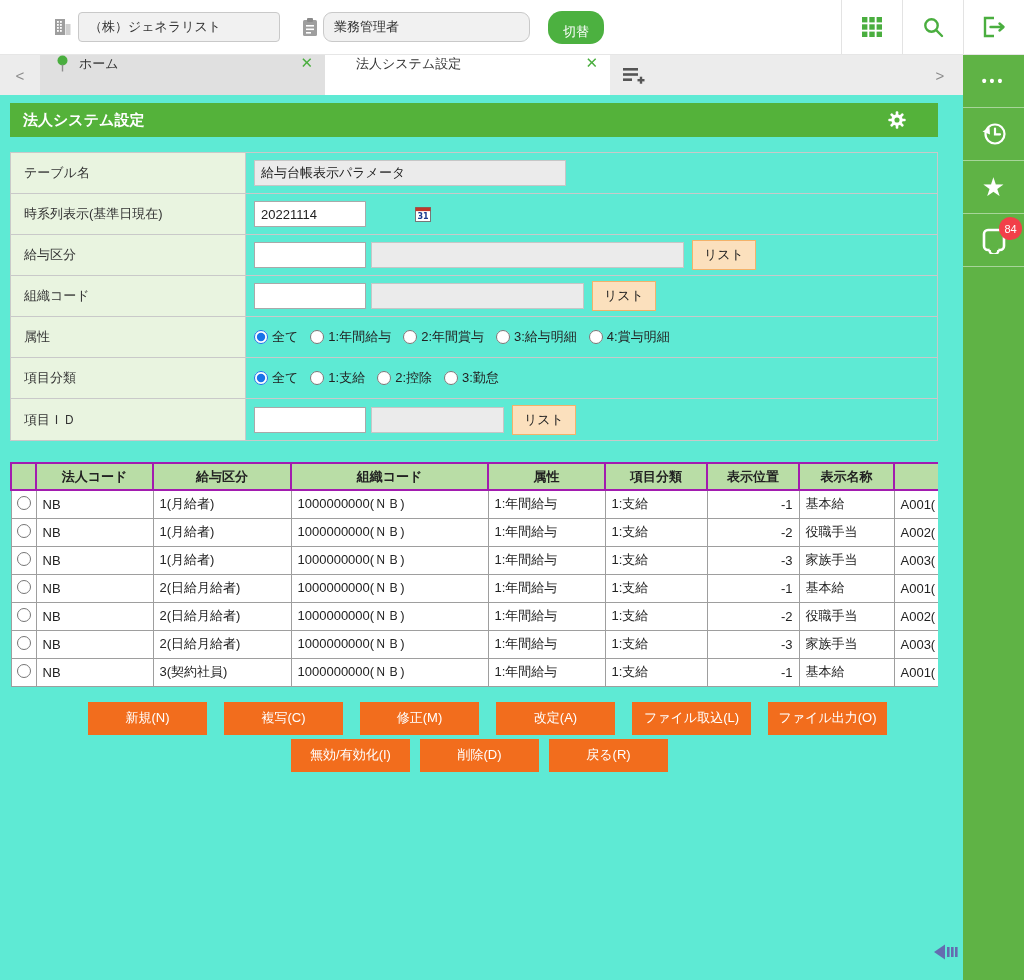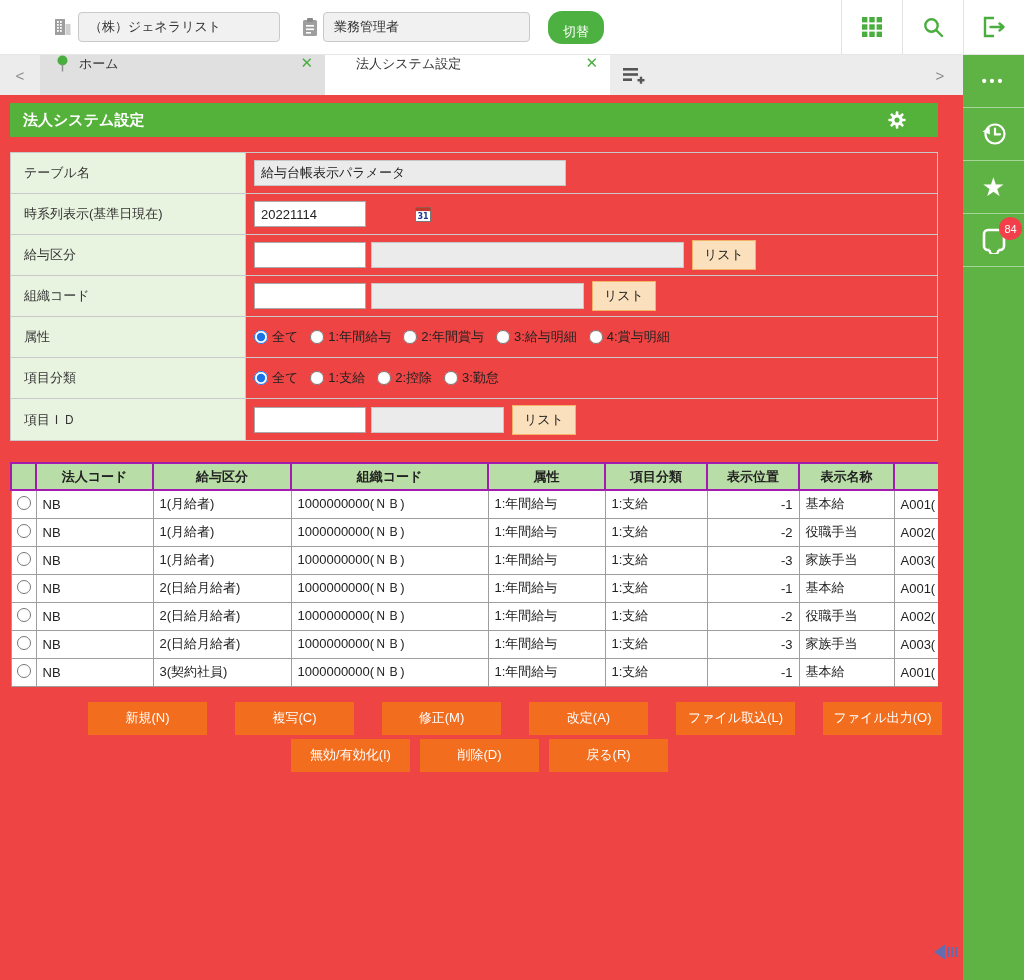--- a/index.html
+++ b/index.html
@@ -1,24 +1,24 @@
 <!DOCTYPE html>
 <html><head>
 <meta charset="utf-8">
 <style>
   * { margin:0; padding:0; box-sizing:border-box; }
   html,body { background:#fff; }
   body { font-family:"Liberation Sans","DejaVu Sans",sans-serif; }
-  .app { position:relative; width:1024px; height:980px; background:#ef4444; overflow:hidden; }
+  .app { position:relative; width:1024px; height:980px; background:#5eead4; overflow:hidden; }
 
   
   .topbar { height:55px; display:flex; align-items:center; padding-left:52px; background:#fff; border-bottom:1px solid #e6e6e6; }
   .top-input { height:30px; background:#f1f1f1; border:1px solid #c9c9c9; border-radius:4px; font-size:13px; padding:0 10px; color:#333; font-family:inherit; }
   .company-input { width:202px; margin-left:4px; }
-  .role-input { width:207px; margin-left:4px; }
+  .role-input { width:207px; margin-left:4px;border-radius:9px; }
   .icon-gap { margin-left:21px; }
   .switch-btn { margin-left:18px; height:33px; padding:12px 15px; border:none; border-radius:14px; background:#4cb140; color:#fff; font-size:13px; cursor:pointer; font-family:inherit; }
   .topbar-right { margin-left:auto; display:flex; height:54px; }
   .top-icon-btn { width:61px; height:54px; display:flex; align-items:center; justify-content:center; border-left:1px solid #e3e3e3; background:#fff; cursor:pointer; }
 
   
   .tabbar { height:40px; background:#ececec; display:flex; align-items:stretch; }
   .tab-scroll { width:40px; display:flex; align-items:center; justify-content:center; color:#8a8a8a; font-size:15px; cursor:pointer; }
   .tab { width:285px; display:flex; padding:0 12px 0 16px; font-size:13px; color:#333; cursor:pointer; }
   .tab-home { background:#e0e0e0; }
@@ -55,21 +55,21 @@
   .results { border-collapse:collapse; width:1010px; table-layout:fixed; font-size:13px; color:#222; }
   .results th { background:#b9dda6; border:2px solid #a21caf; height:27px; font-weight:bold; padding:0 4px; }
   .results td { border:1px solid #9e9e9e; height:28px; padding:0 6px; background:#fff; overflow:hidden; white-space:nowrap; }
   .results td.num { text-align:right; }
   .results td.sel { text-align:center; padding:0; }
 
   .pagination { margin:17px 0 0 10px; font-size:13px; color:#222; display:flex; gap:10px; align-items:center; }
   .pg-link { text-decoration:underline; cursor:pointer; color:#222; }
   .pg-current { font-weight:bold; }
 
-  .actions-row1 { margin:15px 0 0 88px; display:flex; gap:28px; }
+  .actions-row1 { margin:15px 0 0 88px; display:flex; gap:17px; }
   .actions-row2 { margin:4px 0 0 291px; display:flex; gap:10px; }
   .btn-action { height:33px; min-width:119px; padding:0 8px; }
 
   
   .sidebar { position:absolute; top:55px; right:0; width:61px; bottom:0; background:#5fb345; }
   .side-btn { height:53px; display:flex; align-items:center; justify-content:center; border-bottom:1px solid rgba(255,255,255,.45); position:relative; cursor:pointer; }
   .dots { color:#fff; font-size:14px; letter-spacing:3px; font-weight:bold; }
   .star-glyph { color:#fff; font-size:26px; line-height:1; }
   .badge { position:absolute; top:3px; right:2px; background:#f23f49; color:#fff; border-radius:50%; min-width:23px; height:23px; display:flex; align-items:center; justify-content:center; font-size:11px; }
 

